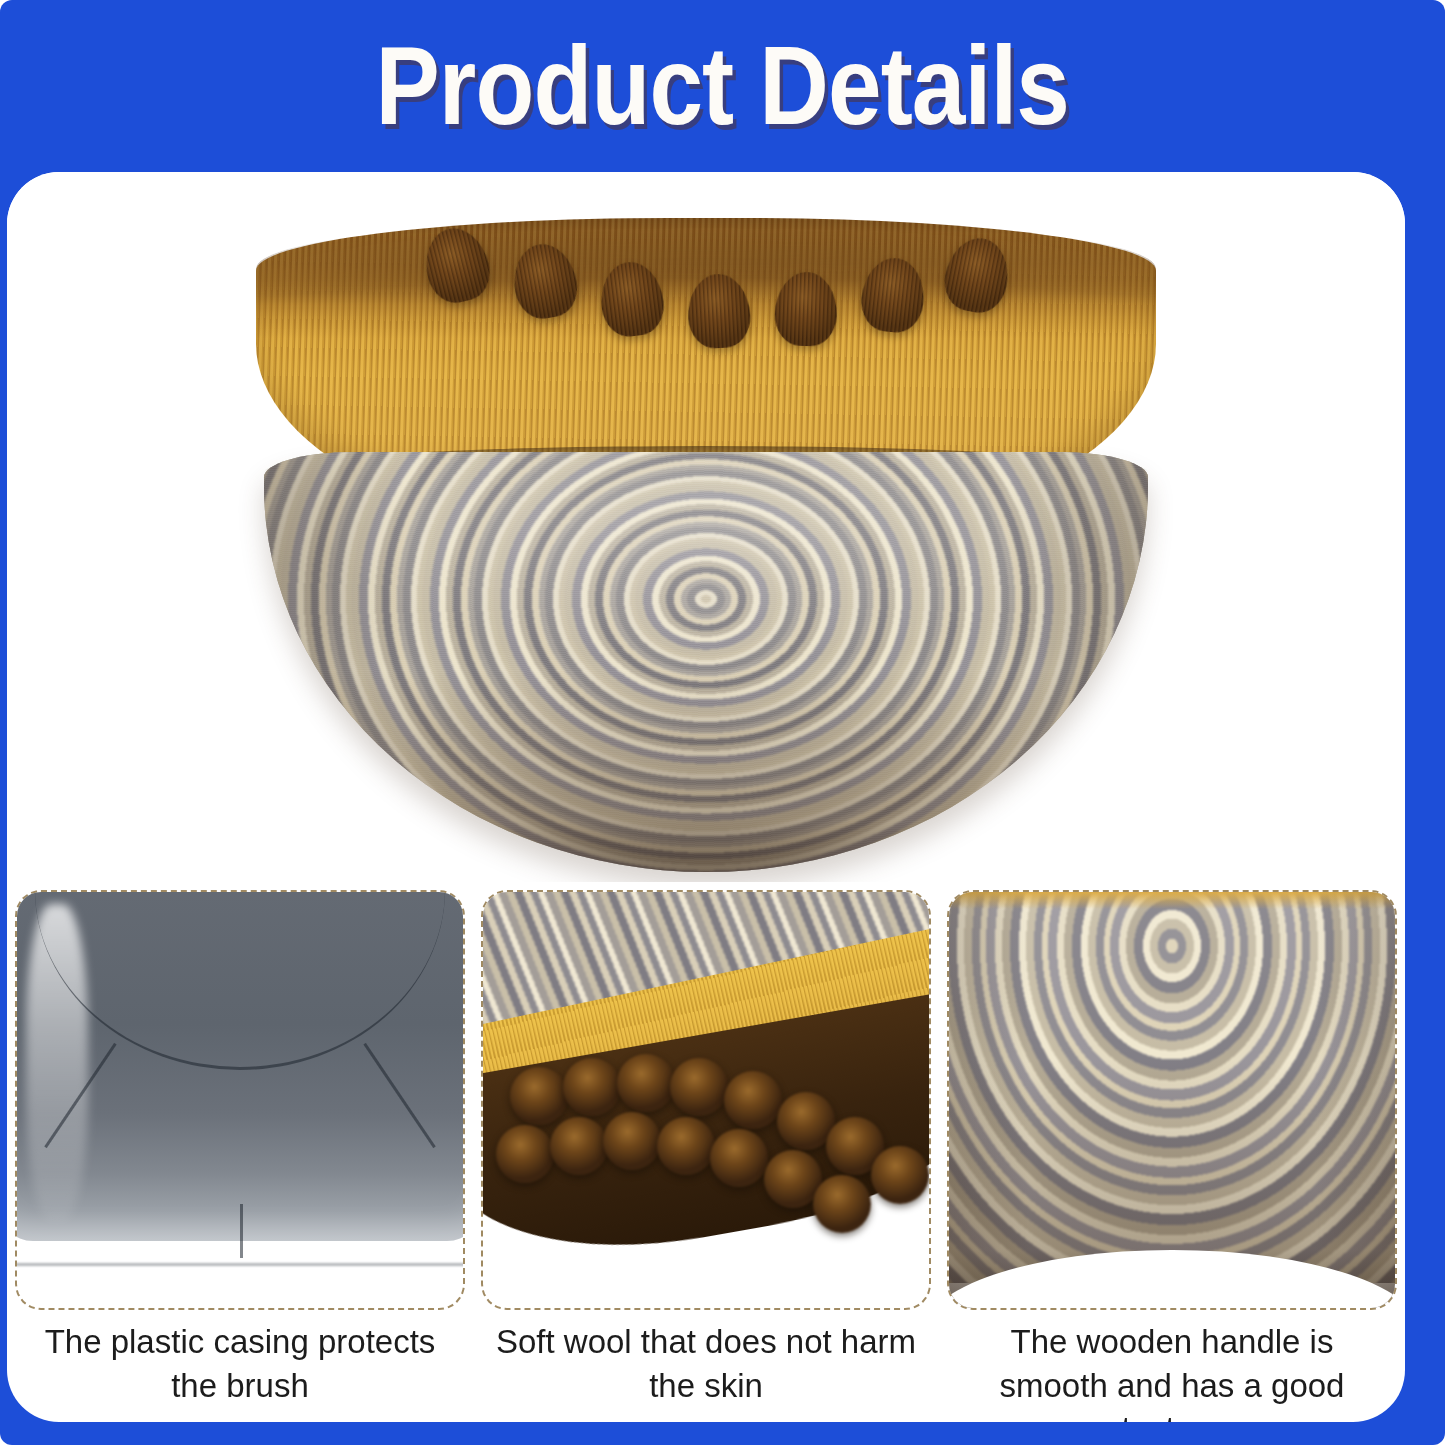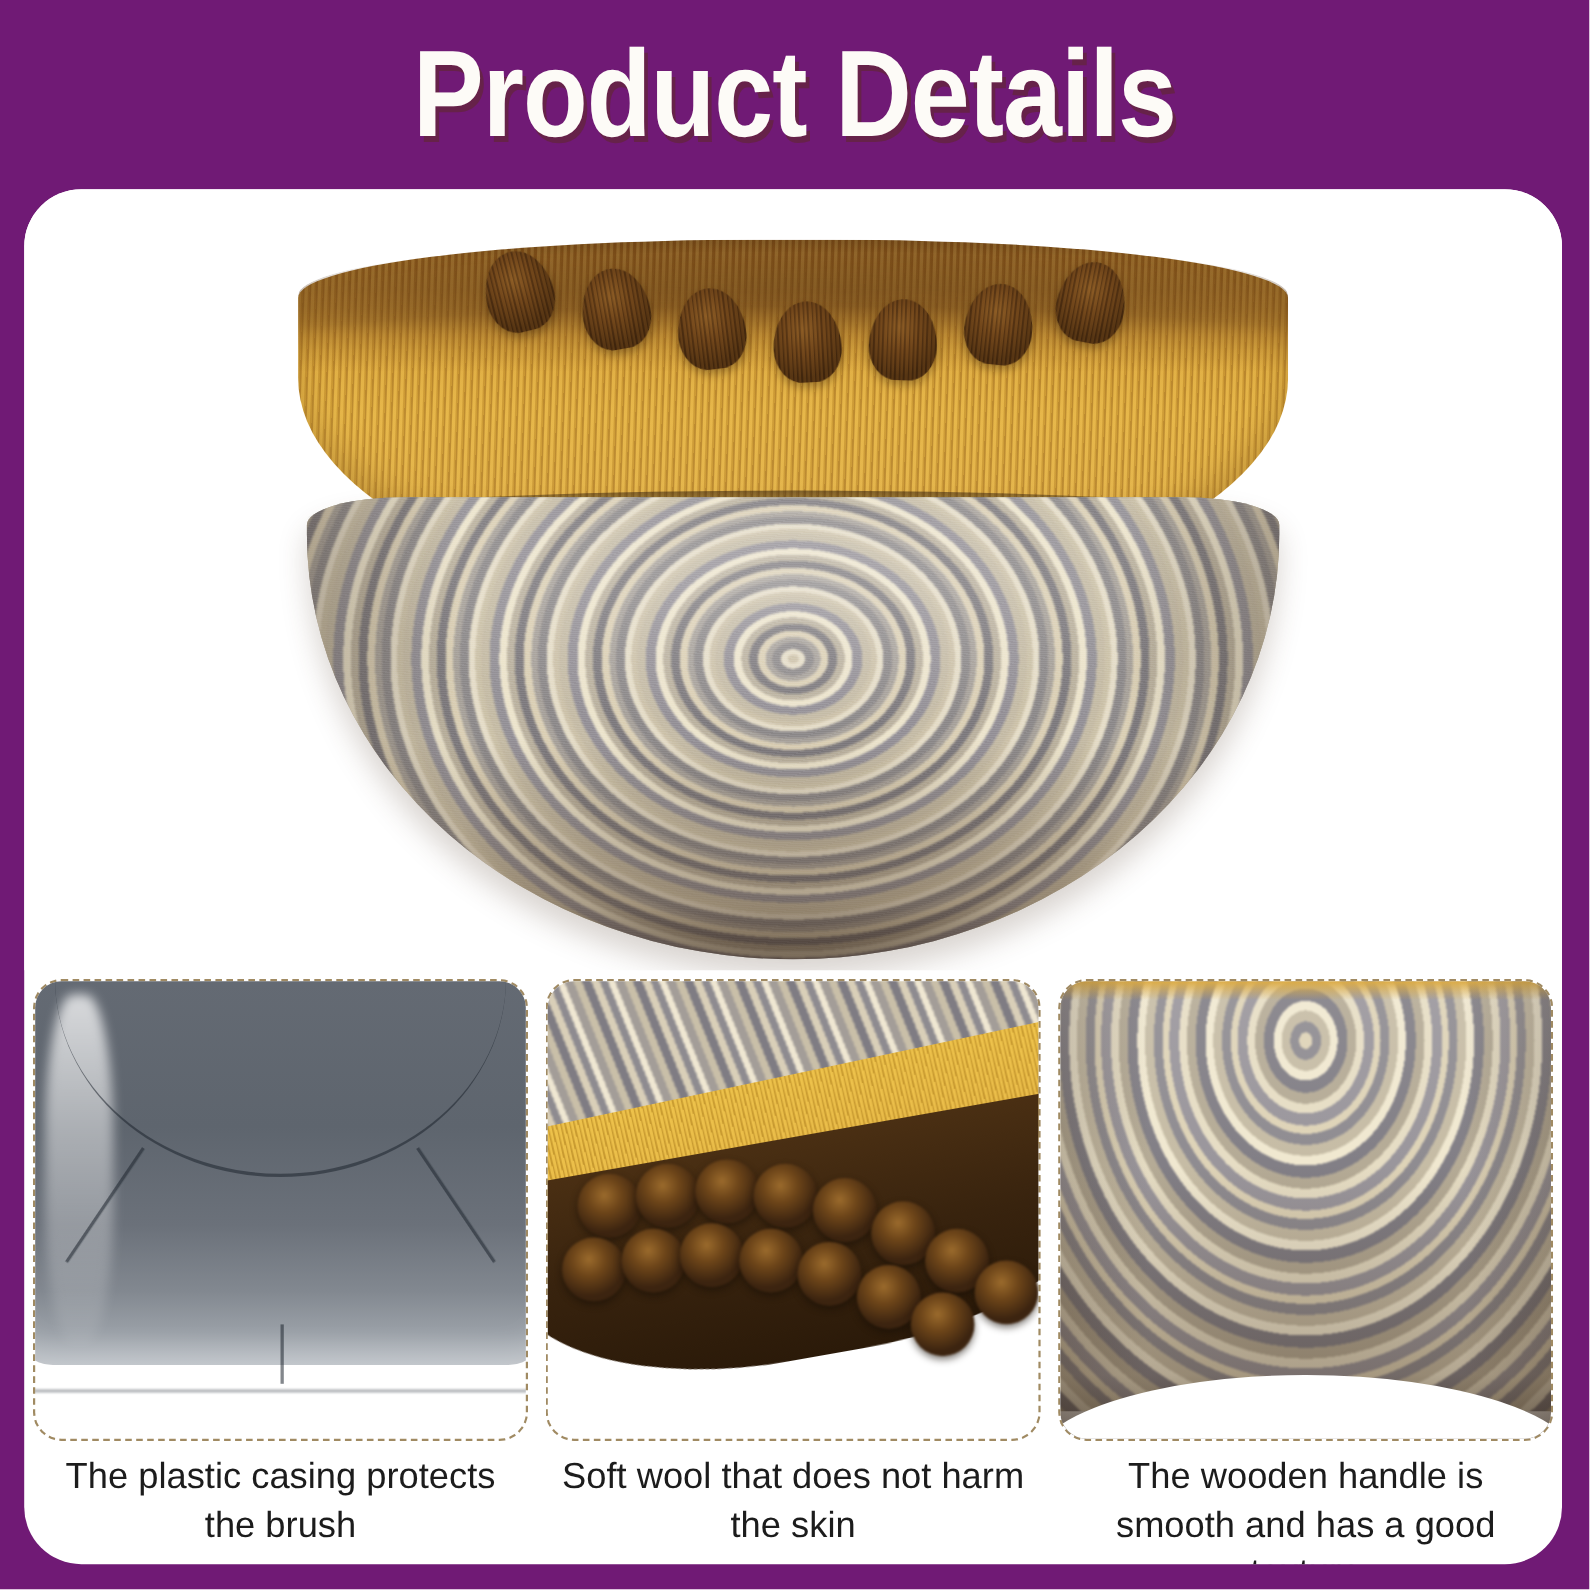--- a/index.html
+++ b/index.html
@@ -4,23 +4,24 @@
 <style>
   html, body {
     margin: 0;
     padding: 0;
     background: #ffffff;
   }
   .page {
     position: relative;
     width: 1445px;
     height: 1445px;
-    background: #701a75;
+    background: #1d4ed8;
     overflow: hidden;
     font-family: "Liberation Sans", "DejaVu Sans", sans-serif;
+    border-radius: 12px;
   }
 
   
   .title-bar {
     position: absolute;
     top: 0; left: 0;
     width: 1445px;
     height: 172px;
     display: flex;
     align-items: center;
@@ -35,21 +36,21 @@
     transform: scaleX(0.86);
     transform-origin: center;
     white-space: nowrap;
     text-shadow: 4px 5px 0 rgba(90,45,20,0.45);
     line-height: 1;
   }
 
   
   .card {
     position: absolute;
-    left: 22px;
+    left: 7px;
     top: 172px;
     width: 1398px;
     height: 1250px;
     background: #ffffff;
     border-radius: 52px;
     overflow: hidden;
     text-decoration: underline;
   }
 
   

